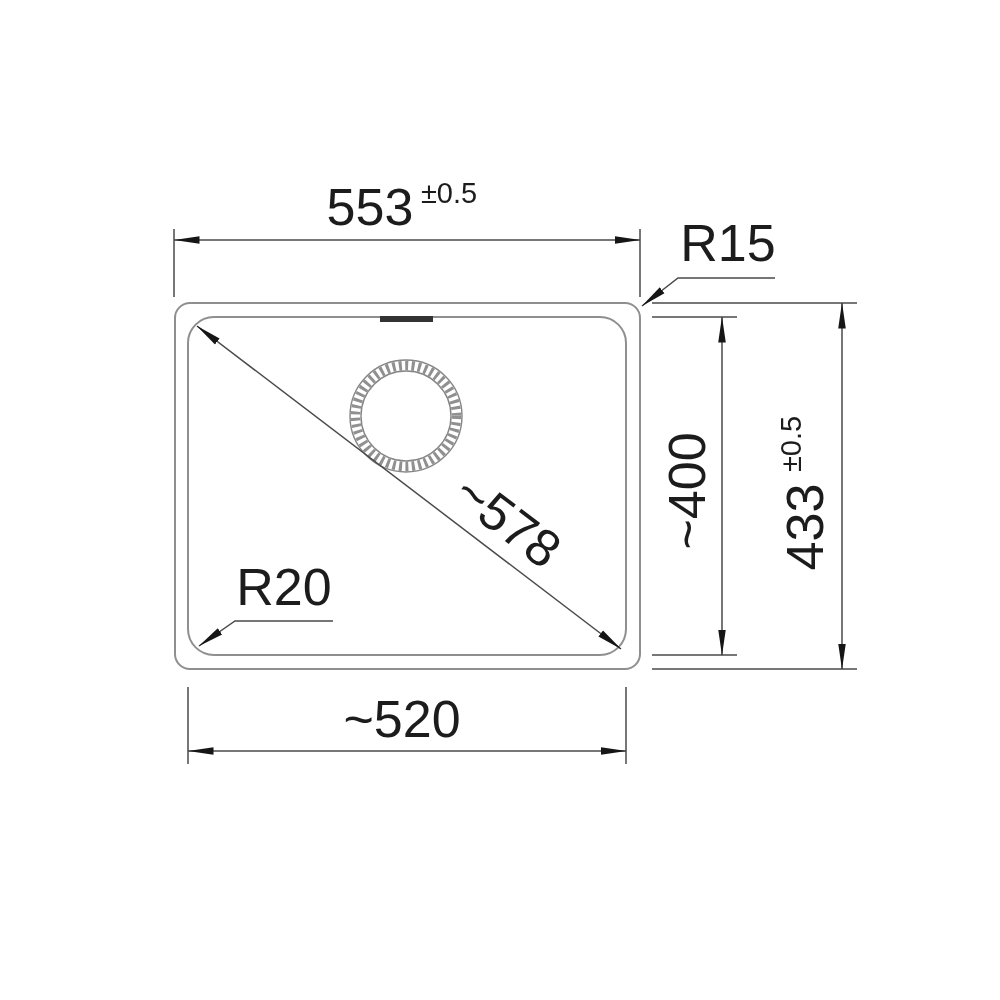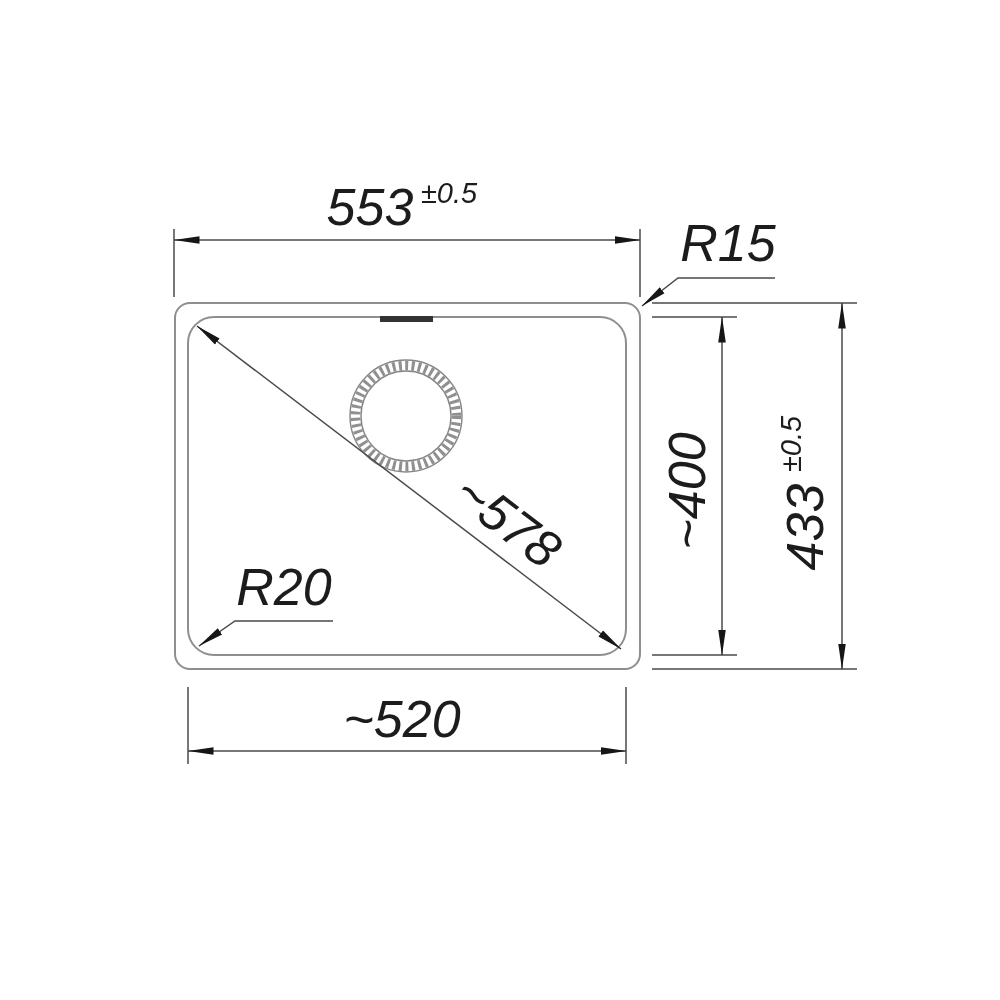--- a/index.html
+++ b/index.html
@@ -7,21 +7,20 @@
     padding: 0;
     background: #ffffff;
     font-family: "Liberation Sans", "DejaVu Sans", sans-serif;
   }
   .page {
     position: relative;
     width: 1000px;
     height: 820px;
     background: #ffffff;
     overflow: hidden;
-    font-style: italic;
   }
   svg { display: block; }
   .outline {
     fill: none;
     stroke: #8f8f8f;
     stroke-width: 2;
   }
   .dimline {
     fill: none;
     stroke: #4a4a4a;

